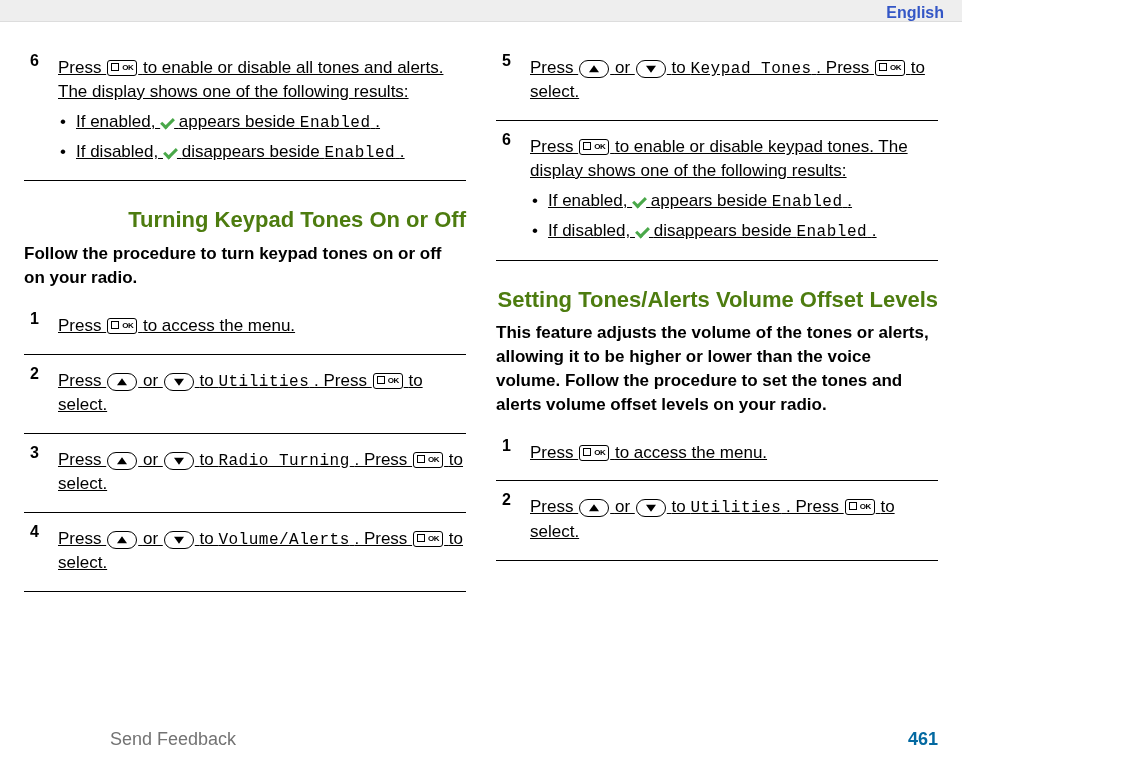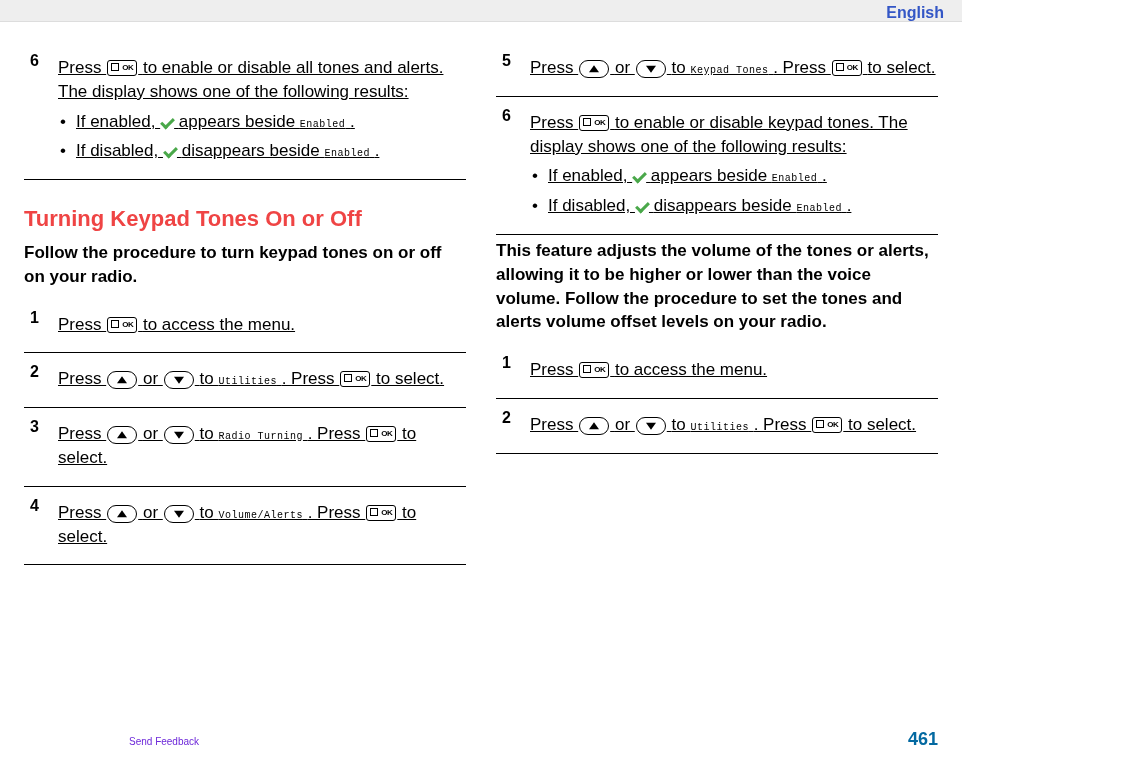--- a/index.html
+++ b/index.html
@@ -36,24 +36,25 @@
   }
   .content {
     padding: 24px 24px 0 24px;
     display: flex;
     gap: 30px;
   }
   .col {
     width: 50%;
   }
   h2.sec {
-    color: #ef4444;
+    color: #4d7c0f;
     font-size: 22px;
     font-weight: bold;
     margin: 24px 0 6px 0;
+    text-align: right;
   }
   p.intro {
     margin: 4px 0 14px 0;
     font-weight: bold;
   }
   .step {
     border-bottom: 1.5px solid #000;
     padding: 4px 0 10px 34px;
     position: relative;
     margin-bottom: 4px;
@@ -73,21 +74,21 @@
   }
   .bul::before {
     content: "•";
     position: absolute;
     left: 2px;
     top: 0;
   }
   .mono {
     font-family: "Courier New", monospace;
     letter-spacing: 0.5px;
-    font-size: 10px;
+    font-size: 16px;
     text-align: right;
   }
   .btn-ok {
     display: inline-block;
     vertical-align: -3px;
     width: 30px;
     height: 16px;
     border: 1.5px solid #000;
     border-radius: 3px;
     position: relative;
@@ -169,24 +170,23 @@
     position: absolute;
     bottom: 10px;
     left: 0;
     right: 0;
     padding: 0 24px 0 110px;
     display: flex;
     justify-content: space-between;
     align-items: baseline;
   }
   .footer a {
-    color: #6d28d9;
-    font-size: 10px;
+    color: #737373;
+    font-size: 18px;
     text-decoration: none;
-    margin-left: 19px;
   }
   .footer .pnum {
     color: #0369a1;
     font-weight: bold;
     font-size: 18px;
   }
 </style>
 </head>
 <body>
 
@@ -314,20 +314,21 @@
         </p>
         <p class="bul">
           <span>If disabled, </span>
           <span class="check"></span>
           <span> disappears beside </span>
           <span class="mono">Enabled</span>
           <span>.</span>
         </p>
       </div>
 
+      <h2 class="sec">Setting Tones/Alerts Volume Offset Levels</h2>
       <p class="intro">This feature adjusts the volume of the tones or alerts, allowing it to be higher or lower than the voice volume. Follow the procedure to set the tones and alerts volume offset levels on your radio.</p>
 
       <div class="step">
         <span class="num">1</span>
         <p>
           <span>Press </span>
           <span class="btn-ok"></span>
           <span> to access the menu.</span>
         </p>
       </div>

